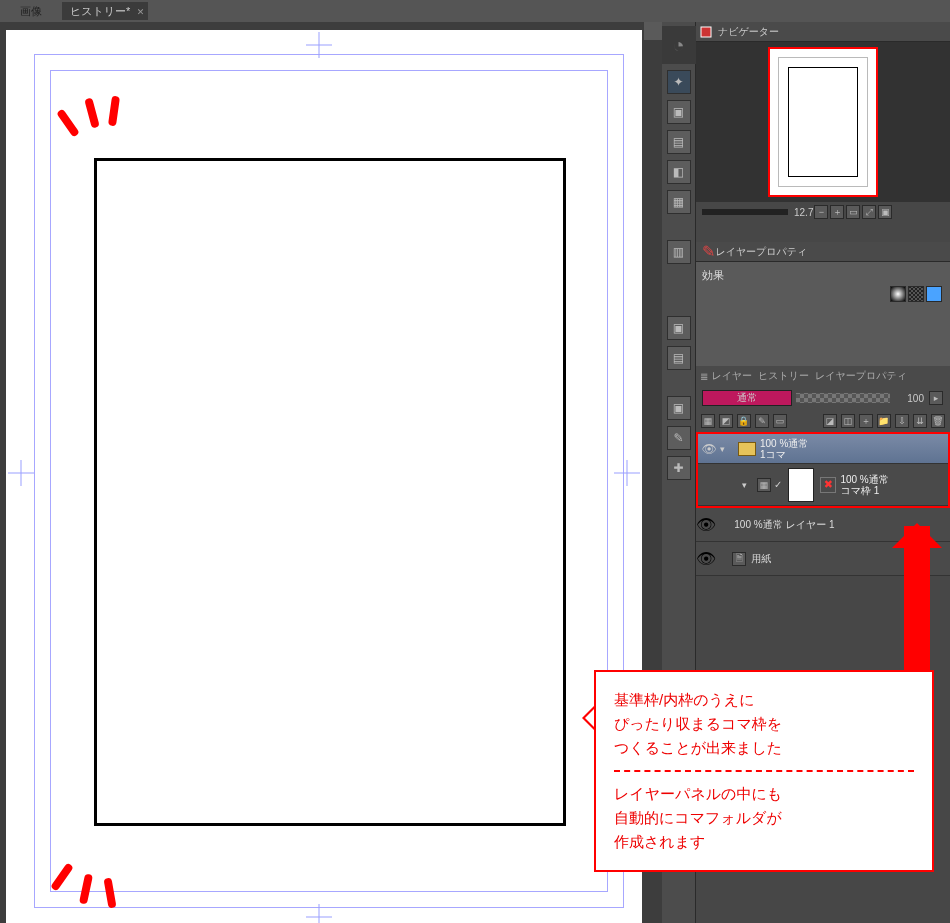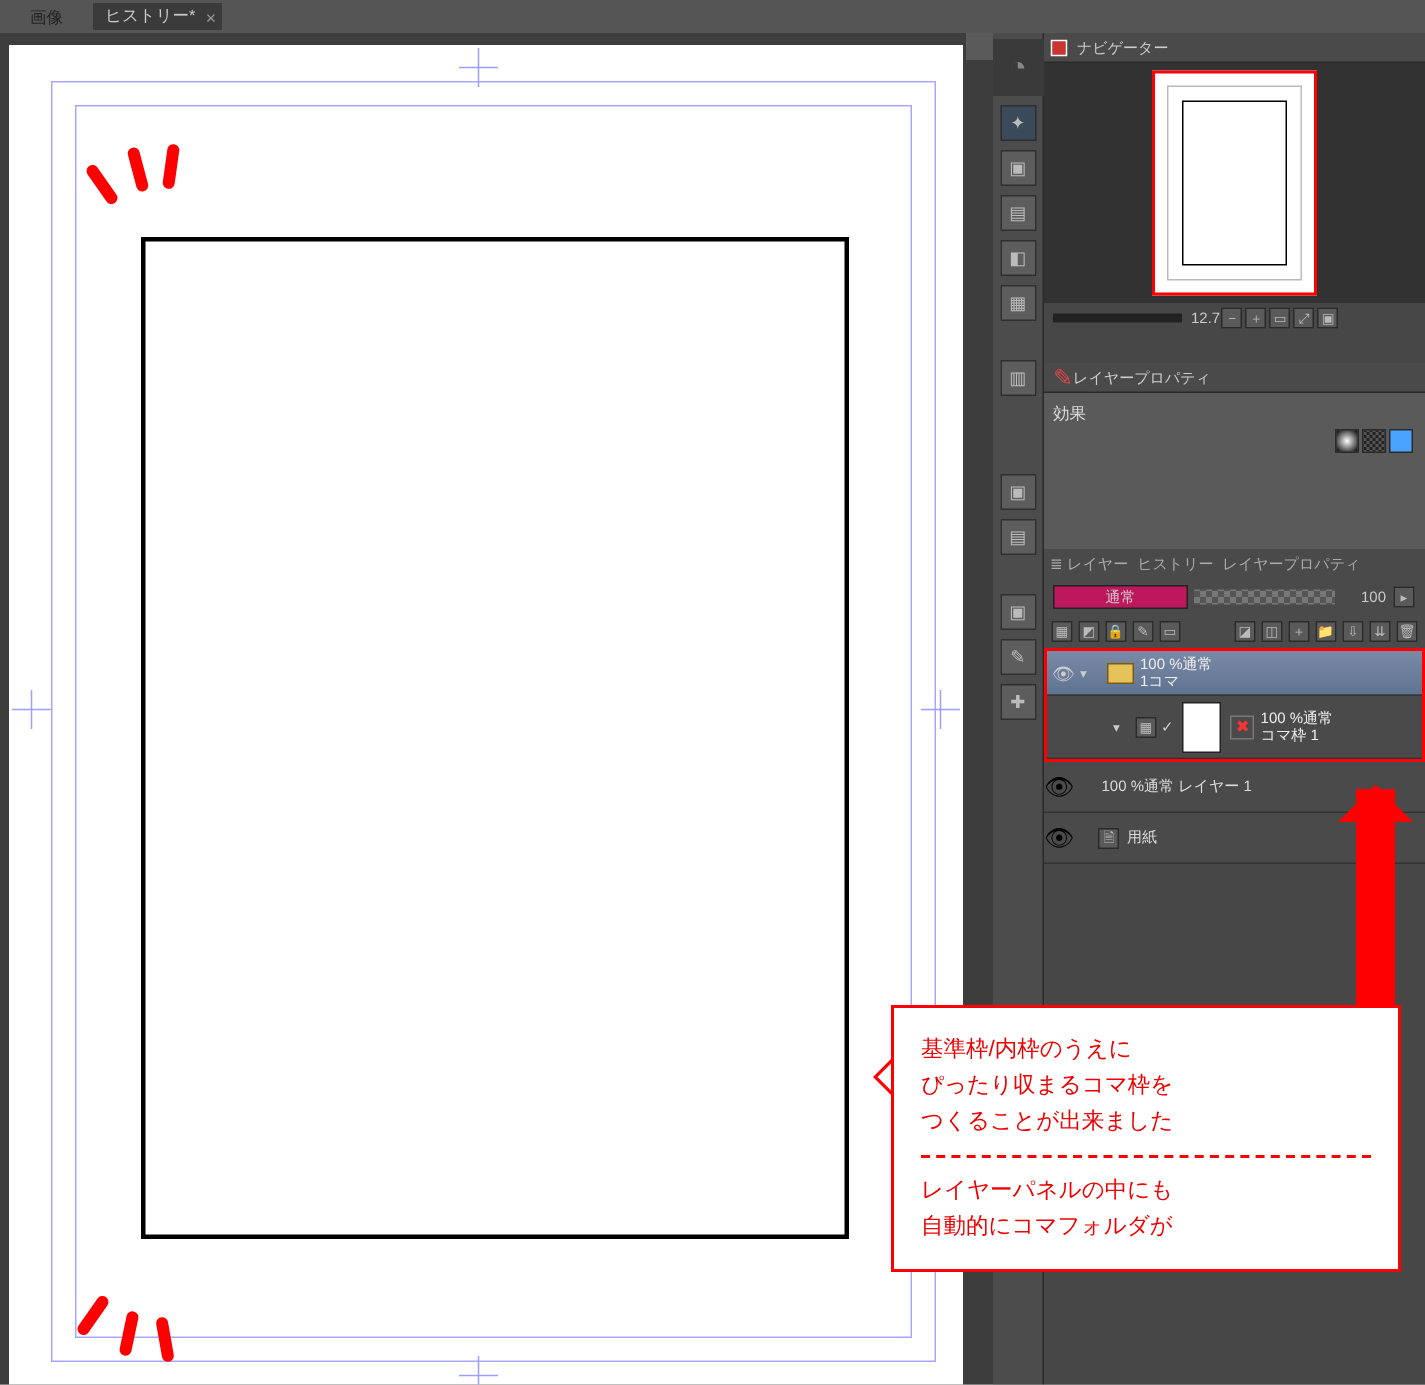--- a/index.html
+++ b/index.html
@@ -270,13 +270,14 @@
 <div class="arrow-up"></div>
 <div class="callout-tail o"></div>
 <div class="callout-tail"></div>
 <div class="callout">
   <div>基準枠/内枠のうえに</div>
   <div>ぴったり収まるコマ枠を</div>
   <div>つくることが出来ました</div>
   <hr>
   <div>レイヤーパネルの中にも</div>
   <div>自動的にコマフォルダが</div>
+  <div>作成されます</div>
 </div>
 
 </body></html>

